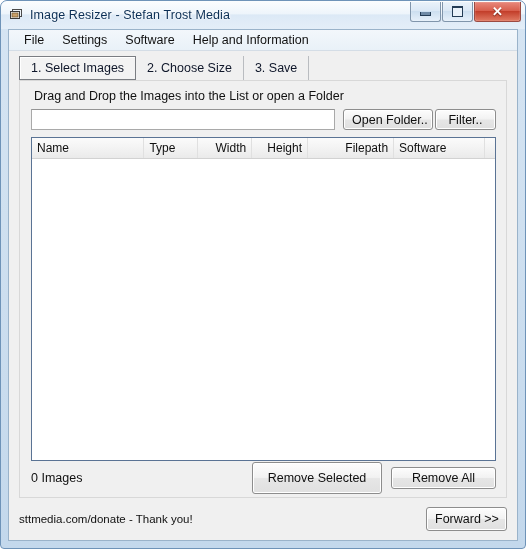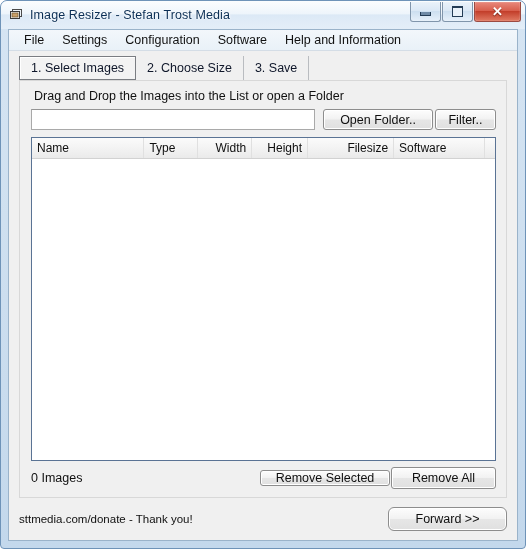--- a/index.html
+++ b/index.html
@@ -204,21 +204,21 @@
     color: #101010;
     background: linear-gradient(to bottom, #fdfdfd 0%, #f2f2f2 48%, #e6e6e6 52%, #e0e0e0 100%);
     border: 1px solid #8d8d8d;
     border-radius: 3px;
     padding: 0 8px;
     cursor: default;
     box-sizing: border-box;
     white-space: nowrap;
     box-shadow: inset 0 0 0 1px #ffffff;
   }
-  .btn-open { width: 110px; margin-left: 8px; }
+  .btn-open { width: 90px; margin-left: 8px; }
   .btn-filter { width: 61px; margin-left: 2px; }
 
   
   .listview {
     position: absolute;
     left: 11px;
     top: 56px;
     right: 10px;
     bottom: 36px;
     border: 1px solid #5a7394;
@@ -258,43 +258,42 @@
     height: 22px;
     display: flex;
     align-items: center;
   }
   .count-label {
     font-size: 12.5px;
     color: #101010;
     white-space: nowrap;
   }
   .footer-spacer { flex: 1 1 auto; }
-  .btn-remove-sel { width: 130px; height: 16px; }
-  .btn-remove-all { width: 105px; height: 22px; margin-left: 1px; }
+  .btn-remove-sel { width: 130px; height: 32px; }
+  .btn-remove-all { width: 105px; height: 22px; margin-left: 9px; }
 
   
   .statusbar {
     position: absolute;
     left: 10px;
     right: 10px;
     bottom: 8px;
     height: 26px;
     display: flex;
     align-items: center;
   }
   .status-text {
     font-size: 11.5px;
     color: #101010;
     white-space: nowrap;
   }
   .btn-forward {
-    width: 119px;
+    width: 81px;
     height: 24px;
     margin-left: auto;
-    border-radius: 6px;
   }
 </style>
 </head>
 <body>
 
 <div class="window">
 
   <div class="titlebar">
     <div class="title-icon">
       <svg width="16" height="16" viewBox="0 0 16 16">
@@ -316,21 +315,20 @@
         <span class="glyph-close">✕</span>
       </div>
     </div>
   </div>
 
   <div class="frame-inner">
 
     <div class="menubar">
       <div class="menu-item">File</div>
       <div class="menu-item">Settings</div>
-      <div class="menu-item">Configuration</div>
       <div class="menu-item">Software</div>
       <div class="menu-item">Help and Information</div>
     </div>
 
     <div class="tabstrip">
       <div class="tab selected">1. Select Images</div>
       <div class="tab">2. Choose Size</div>
       <div class="tab">3. Save</div>
     </div>
 
@@ -343,21 +341,21 @@
         <button class="btn btn-open">Open Folder..</button>
         <button class="btn btn-filter">Filter..</button>
       </div>
 
       <div class="listview">
         <div class="list-header">
           <div class="lh-cell" style="width:115px">Name</div>
           <div class="lh-cell" style="width:55px">Type</div>
           <div class="lh-cell right" style="width:55px">Width</div>
           <div class="lh-cell right" style="width:57px">Height</div>
-          <div class="lh-cell right" style="width:88px">Filesize</div>
+          <div class="lh-cell right" style="width:88px">Filepath</div>
           <div class="lh-cell" style="width:93px">Software</div>
           <div class="lh-cell" style="flex:1 1 auto;border-right:none"></div>
         </div>
         <div class="list-body"></div>
       </div>
 
       <div class="panel-footer">
         <div class="count-label">0 Images</div>
         <div class="footer-spacer"></div>
         <button class="btn btn-remove-sel">Remove Selected</button>

